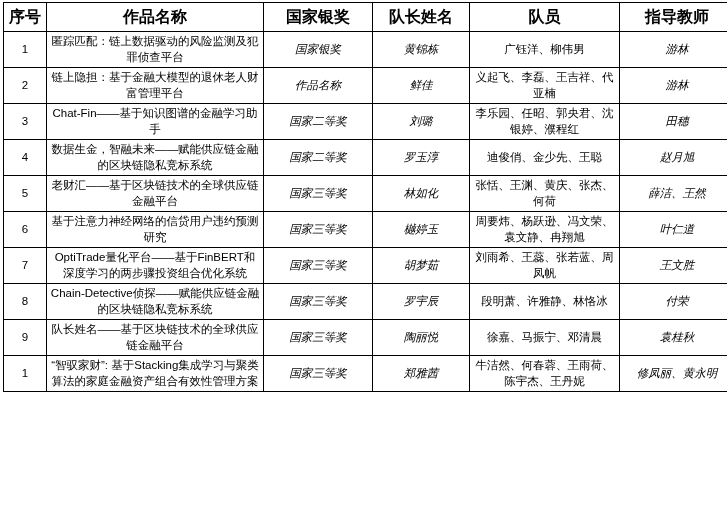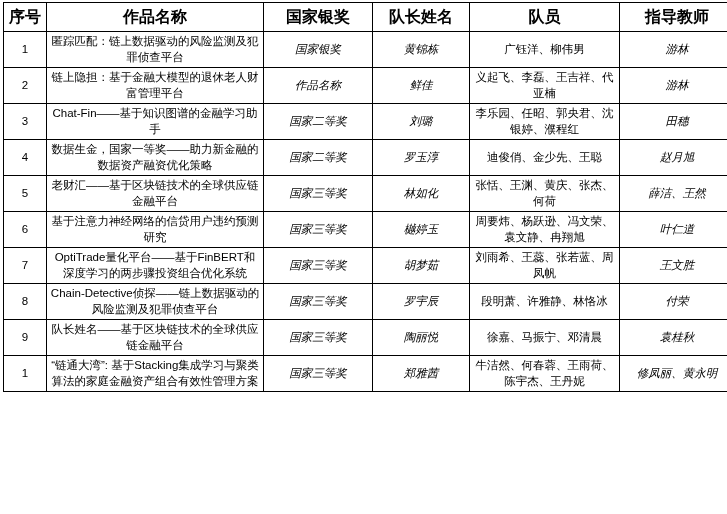--- a/index.html
+++ b/index.html
@@ -100,21 +100,21 @@
       <tr>
         <td class="cell-no">3</td>
         <td class="cell-title">Chat-Fin——基于知识图谱的金融学习助手</td>
         <td class="cell-level">国家二等奖</td>
         <td class="cell-leader">刘璐</td>
         <td class="cell-members">李乐园、任昭、郭央君、沈银婷、濮程红</td>
         <td class="cell-teacher">田穗</td>
       </tr>
       <tr>
         <td class="cell-no">4</td>
-        <td class="cell-title">数据生金，国家一等奖——助力新金融的数据资产融资优化策略</td>
+        <td class="cell-title">数据生金，智融未来——赋能供应链金融的区块链隐私竞标系统</td>
         <td class="cell-level">国家二等奖</td>
         <td class="cell-leader">罗玉淳</td>
         <td class="cell-members">迪俊俏、金少先、王聪</td>
         <td class="cell-teacher">赵月旭</td>
       </tr>
       <tr>
         <td class="cell-no">5</td>
         <td class="cell-title">老财汇——基于区块链技术的全球供应链金融平台</td>
         <td class="cell-level">国家三等奖</td>
         <td class="cell-leader">林如化</td>
@@ -132,37 +132,37 @@
       <tr>
         <td class="cell-no">7</td>
         <td class="cell-title">OptiTrade量化平台——基于FinBERT和深度学习的两步骤投资组合优化系统</td>
         <td class="cell-level">国家三等奖</td>
         <td class="cell-leader">胡梦茹</td>
         <td class="cell-members">刘雨希、王蕊、张若蓝、周凤帆</td>
         <td class="cell-teacher">王文胜</td>
       </tr>
       <tr>
         <td class="cell-no">8</td>
-        <td class="cell-title">Chain-Detective侦探——链上数据驱动的风险监测及犯罪侦查平台</td>
+        <td class="cell-title">Chain-Detective侦探——赋能供应链金融的区块链隐私竞标系统</td>
         <td class="cell-level">国家三等奖</td>
         <td class="cell-leader">罗宇辰</td>
         <td class="cell-members">段明萧、许雅静、林恪冰</td>
         <td class="cell-teacher">付荣</td>
       </tr>
       <tr>
         <td class="cell-no">9</td>
         <td class="cell-title">队长姓名——基于区块链技术的全球供应链金融平台</td>
         <td class="cell-level">国家三等奖</td>
         <td class="cell-leader">陶丽悦</td>
         <td class="cell-members">徐嘉、马振宁、邓清晨</td>
         <td class="cell-teacher">袁桂秋</td>
       </tr>
       <tr>
         <td class="cell-no">1</td>
-        <td class="cell-title">“链通大湾”: 基于Stacking集成学习与聚类算法的家庭金融资产组合有效性管理方案</td>
+        <td class="cell-title">“智驭家财”: 基于Stacking集成学习与聚类算法的家庭金融资产组合有效性管理方案</td>
         <td class="cell-level">国家三等奖</td>
         <td class="cell-leader">郑雅茜</td>
         <td class="cell-members">牛洁然、何春蓉、王雨荷、陈宇杰、王丹妮</td>
         <td class="cell-teacher">修凤丽、黄永明</td>
       </tr>
     </tbody>
   </table>
 </div>
 
 </body></html>

